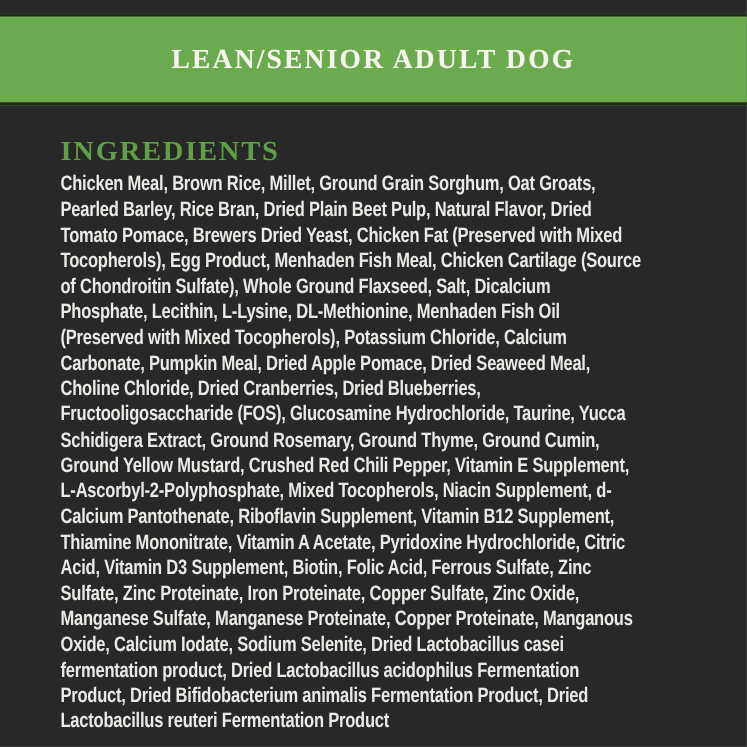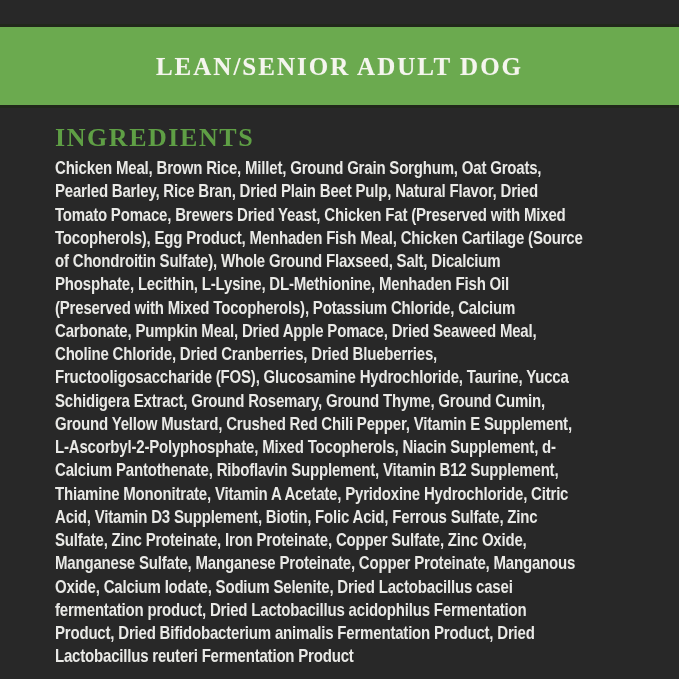--- a/index.html
+++ b/index.html
@@ -9,21 +9,21 @@
   #page {
     position: relative;
     width: 679px;
     height: 679px;
     background: var(--background, #282828);
     overflow: hidden;
     font-family: "Liberation Sans", sans-serif;
   }
   .title-band {
     position: absolute;
-    top: 24px;
+    top: 12px;
     left: 0;
     right: 0;
     height: 84px;
     box-sizing: border-box;
     background: var(--band-green, #6baa4f);
     border-top: 3px solid #21271b;
     border-bottom: 3px solid #21271b;
     display: flex;
     flex-direction: column;
     align-items: center;

